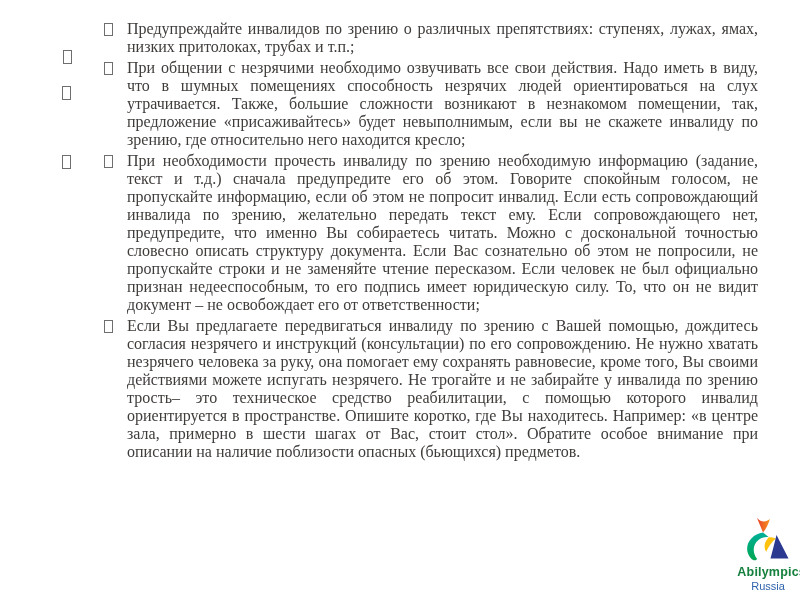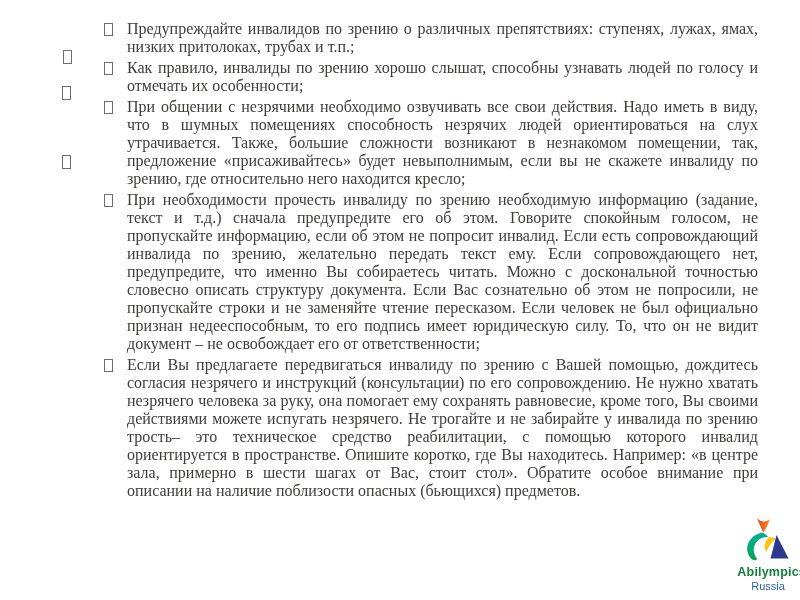--- a/index.html
+++ b/index.html
@@ -71,24 +71,20 @@
   <span class="tofu margin-tofu t2"></span>
   <span class="tofu margin-tofu t3"></span>
 
   <div class="content">
 
     <div class="bullet-item">
       <span class="tofu"></span>
       <div class="bullet-text">Предупреждайте инвалидов по зрению о различных препятствиях: ступенях, лужах, ямах, низких притолоках, трубах и т.п.;</div>
     </div>
 
-    <div class="bullet-item">
-      <span class="tofu"></span>
-      <div class="bullet-text">Как правило, инвалиды по зрению хорошо слышат, способны узнавать людей по голосу и отмечать их особенности;</div>
-    </div>
 
     <div class="bullet-item">
       <span class="tofu"></span>
       <div class="bullet-text">При общении с незрячими необходимо озвучивать все свои действия. Надо иметь в виду, что в шумных помещениях способность незрячих людей ориентироваться на слух утрачивается. Также, большие сложности возникают в незнакомом помещении, так, предложение «присаживайтесь» будет невыполнимым, если вы не скажете инвалиду по зрению, где относительно него находится кресло;</div>
     </div>
 
     <div class="bullet-item">
       <span class="tofu"></span>
       <div class="bullet-text">При необходимости прочесть инвалиду по зрению необходимую информацию (задание, текст и т.д.) сначала предупредите его об этом. Говорите спокойным голосом, не пропускайте информацию, если об этом не попросит инвалид. Если есть сопровождающий инвалида по зрению, желательно передать текст ему. Если сопровождающего нет, предупредите, что именно Вы собираетесь читать. Можно с доскональной точностью словесно описать структуру документа. Если Вас сознательно об этом не попросили, не пропускайте строки и не заменяйте чтение пересказом. Если человек не был официально признан недееспособным, то его подпись имеет юридическую силу. То, что он не видит документ – не освобождает его от ответственности;</div>
     </div>

